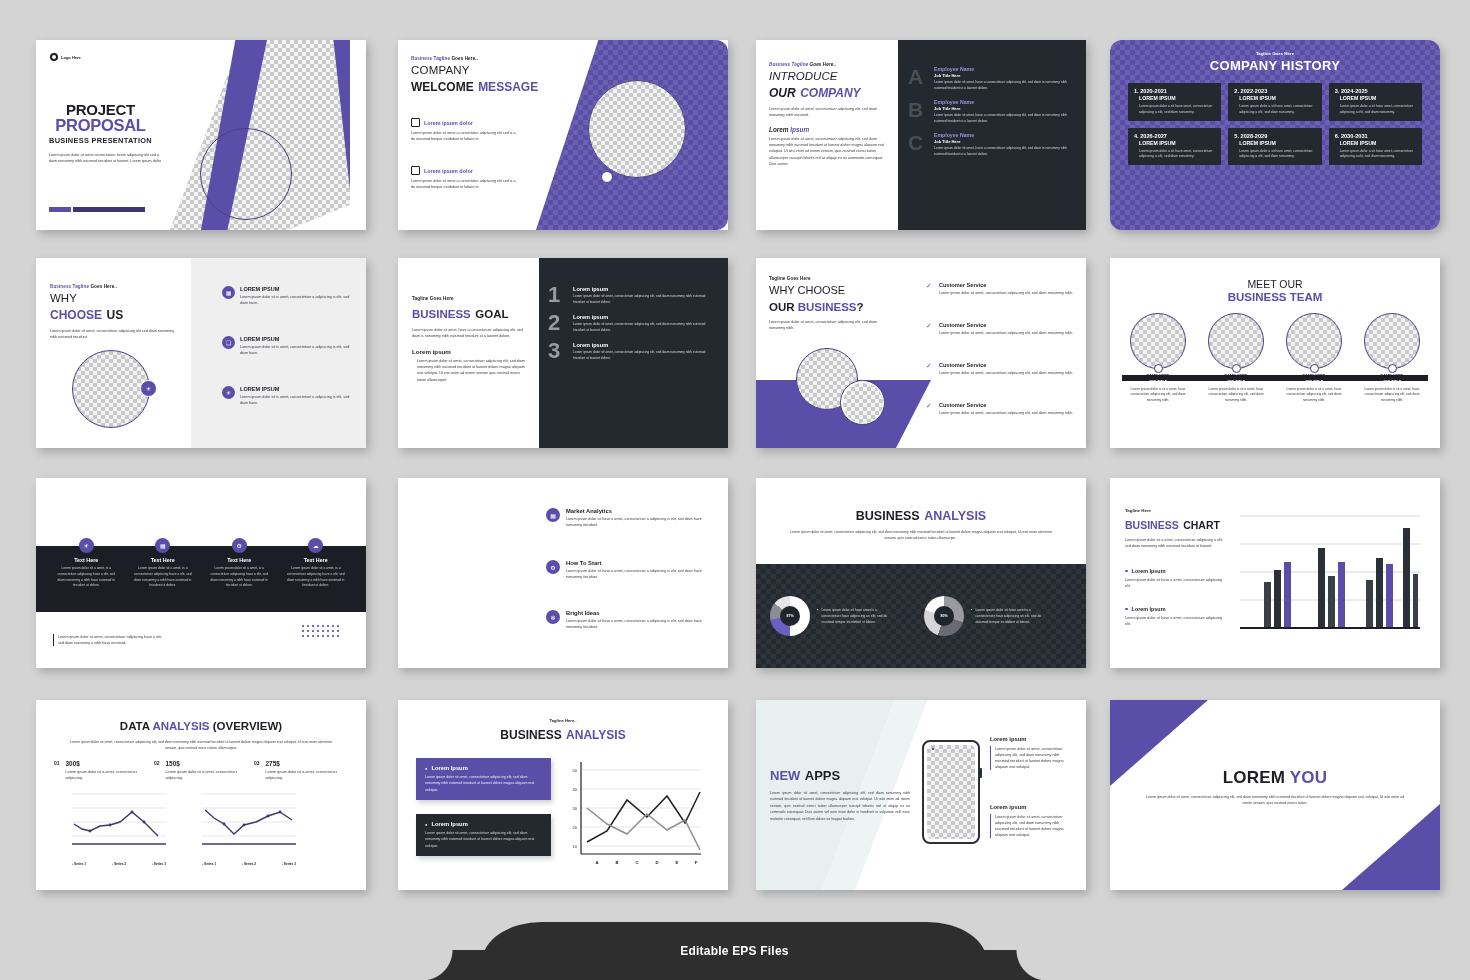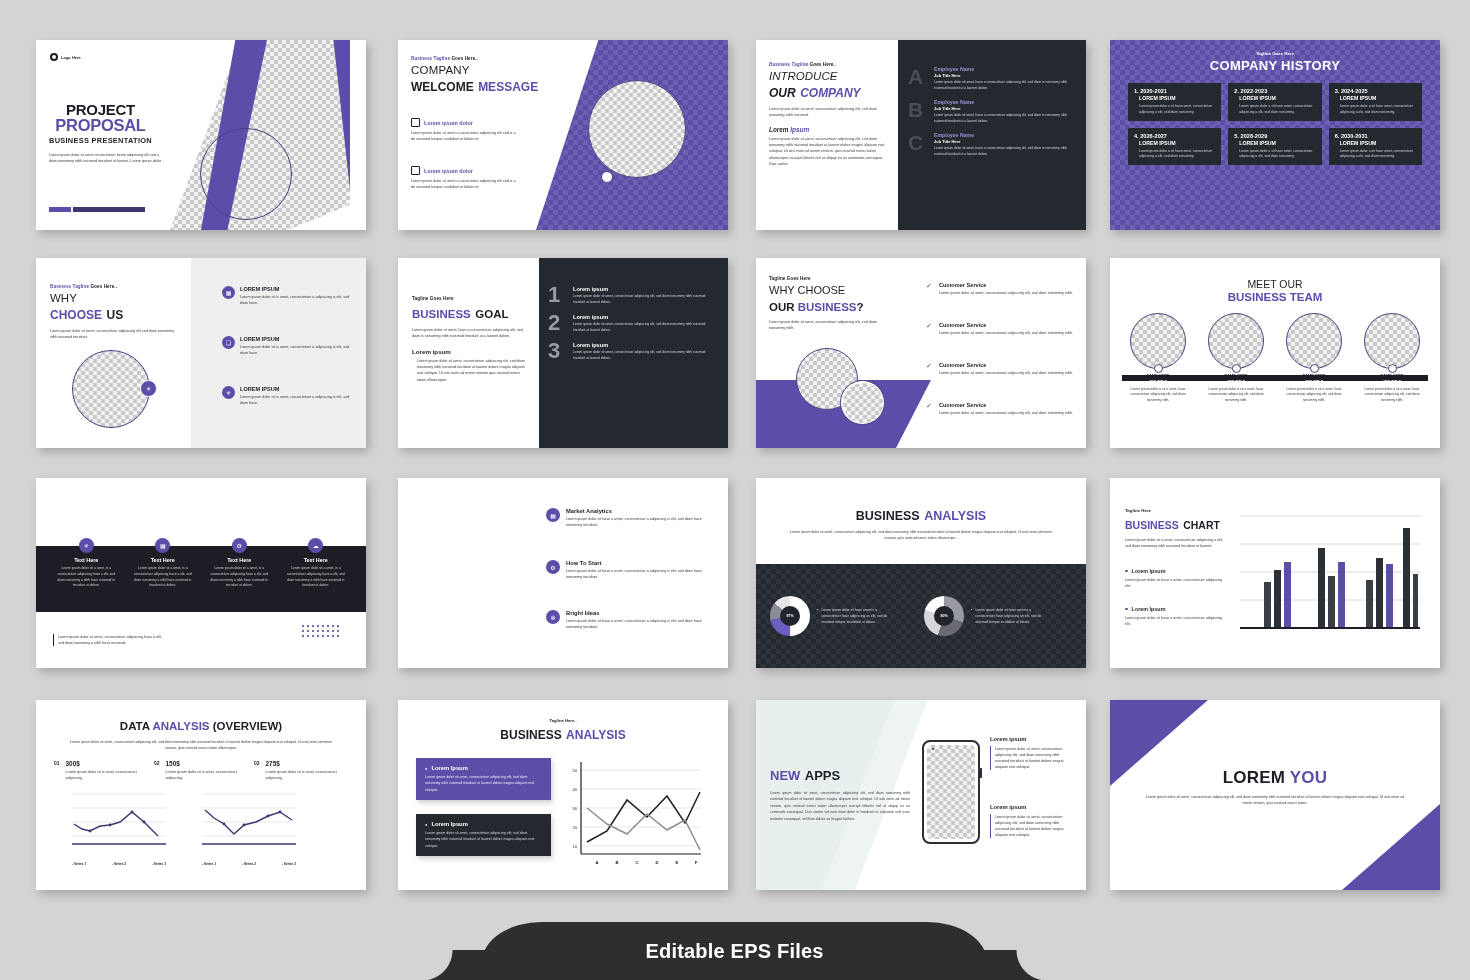--- a/index.html
+++ b/index.html
@@ -31,20 +31,21 @@
     background-size:8px 8px;
     background-position:0 0,4px 4px;
     background-color:#f2f2f2;
   }
   .checker-pur {
     background-image:
       linear-gradient(45deg,rgba(255,255,255,.10) 25%,transparent 25%,transparent 75%,rgba(255,255,255,.10) 75%),
       linear-gradient(45deg,rgba(255,255,255,.10) 25%,transparent 25%,transparent 75%,rgba(255,255,255,.10) 75%);
     background-size:10px 10px; background-position:0 0,5px 5px;
     background-color:#5b4ea8;
+    border-radius:12px;
   }
   .checker-drk {
     background-image:
       linear-gradient(45deg,rgba(255,255,255,.05) 25%,transparent 25%,transparent 75%,rgba(255,255,255,.05) 75%),
       linear-gradient(45deg,rgba(255,255,255,.05) 25%,transparent 25%,transparent 75%,rgba(255,255,255,.05) 75%);
     background-size:10px 10px; background-position:0 0,5px 5px;
     background-color:#242930;
   }
   .circ-ico {
     border-radius:50%; background:#5b4ea8; color:#fff;
@@ -91,21 +92,21 @@
   #s9 .band { position:absolute; left:0; right:0; top:68px; height:66px; background:#1d1d25;}
   
   #s10 .left { position:absolute; left:0;top:0;width:136px;height:190px;}
   
   #s11 .dark { position:absolute;left:0;right:0;bottom:0;height:110px;}
   
   .ribbon {
     position:absolute; left:482px; bottom:0; width:505px; height:58px;
     background:#2e2e2e; color:#fff;
     display:flex; align-items:center; justify-content:center;
-    font-size:20px; font-weight:700; letter-spacing:.2px;
+    font-size:12px; font-weight:700; letter-spacing:.2px;
     border-top-left-radius:60px 40px; border-top-right-radius:60px 40px;
   }
   .ribbon:before, .ribbon:after{
     content:''; position:absolute; bottom:0; width:70px; height:30px; background:#2e2e2e;
   }
   .ribbon:before{ left:-60px; border-bottom-right-radius:0; 
     -webkit-mask-image:radial-gradient(circle at 0 0, transparent 30px, #000 31px);
             mask-image:radial-gradient(circle at 0 0, transparent 30px, #000 31px); }
   .ribbon:after{ right:-60px;
     -webkit-mask-image:radial-gradient(circle at 100% 0, transparent 30px, #000 31px);

